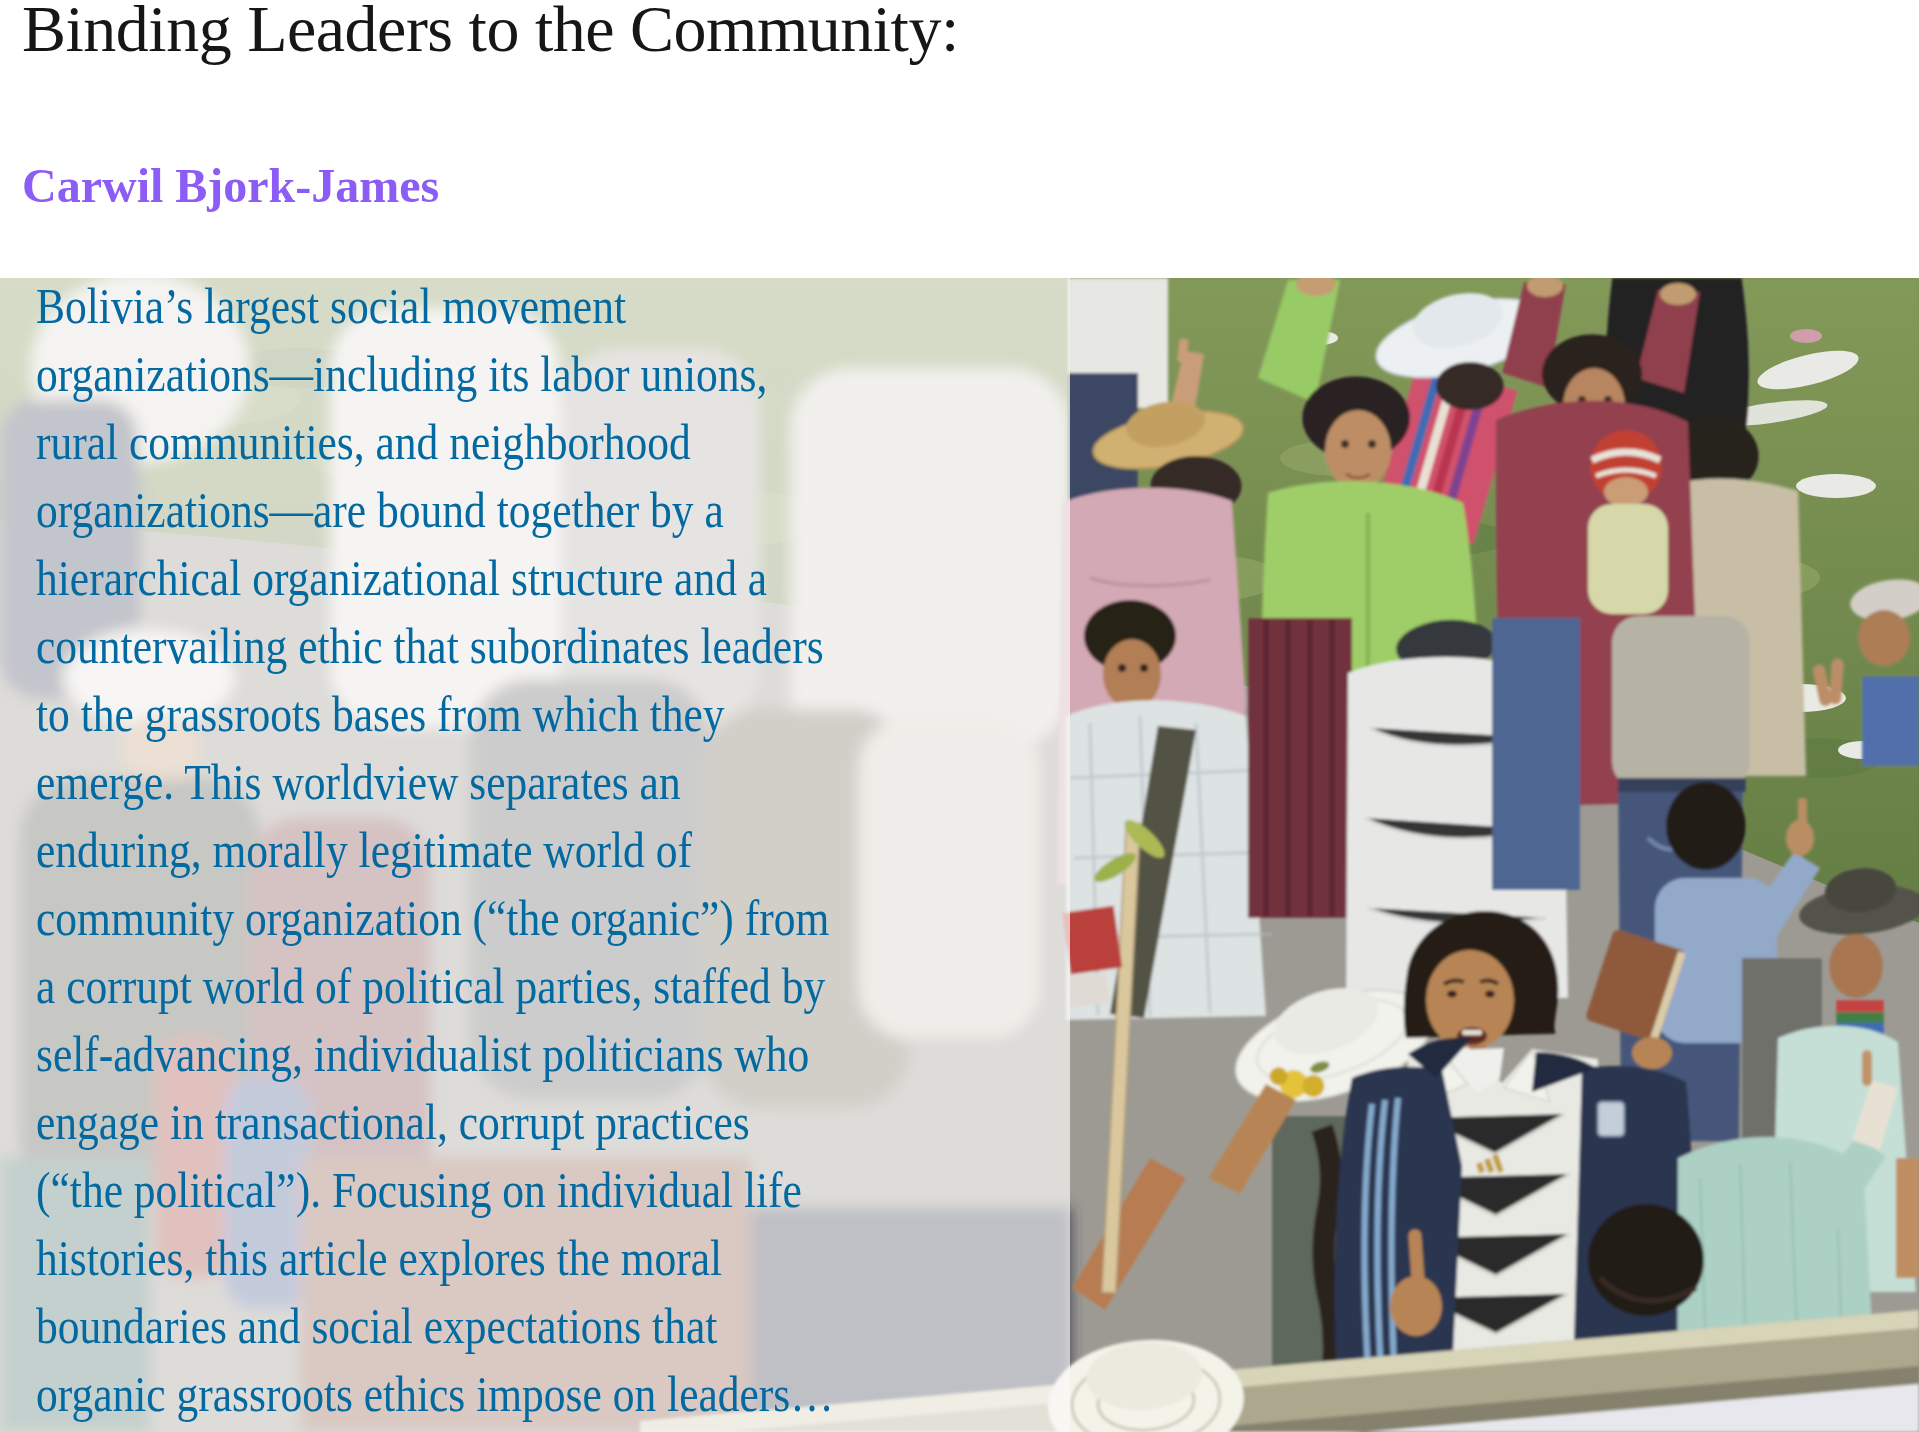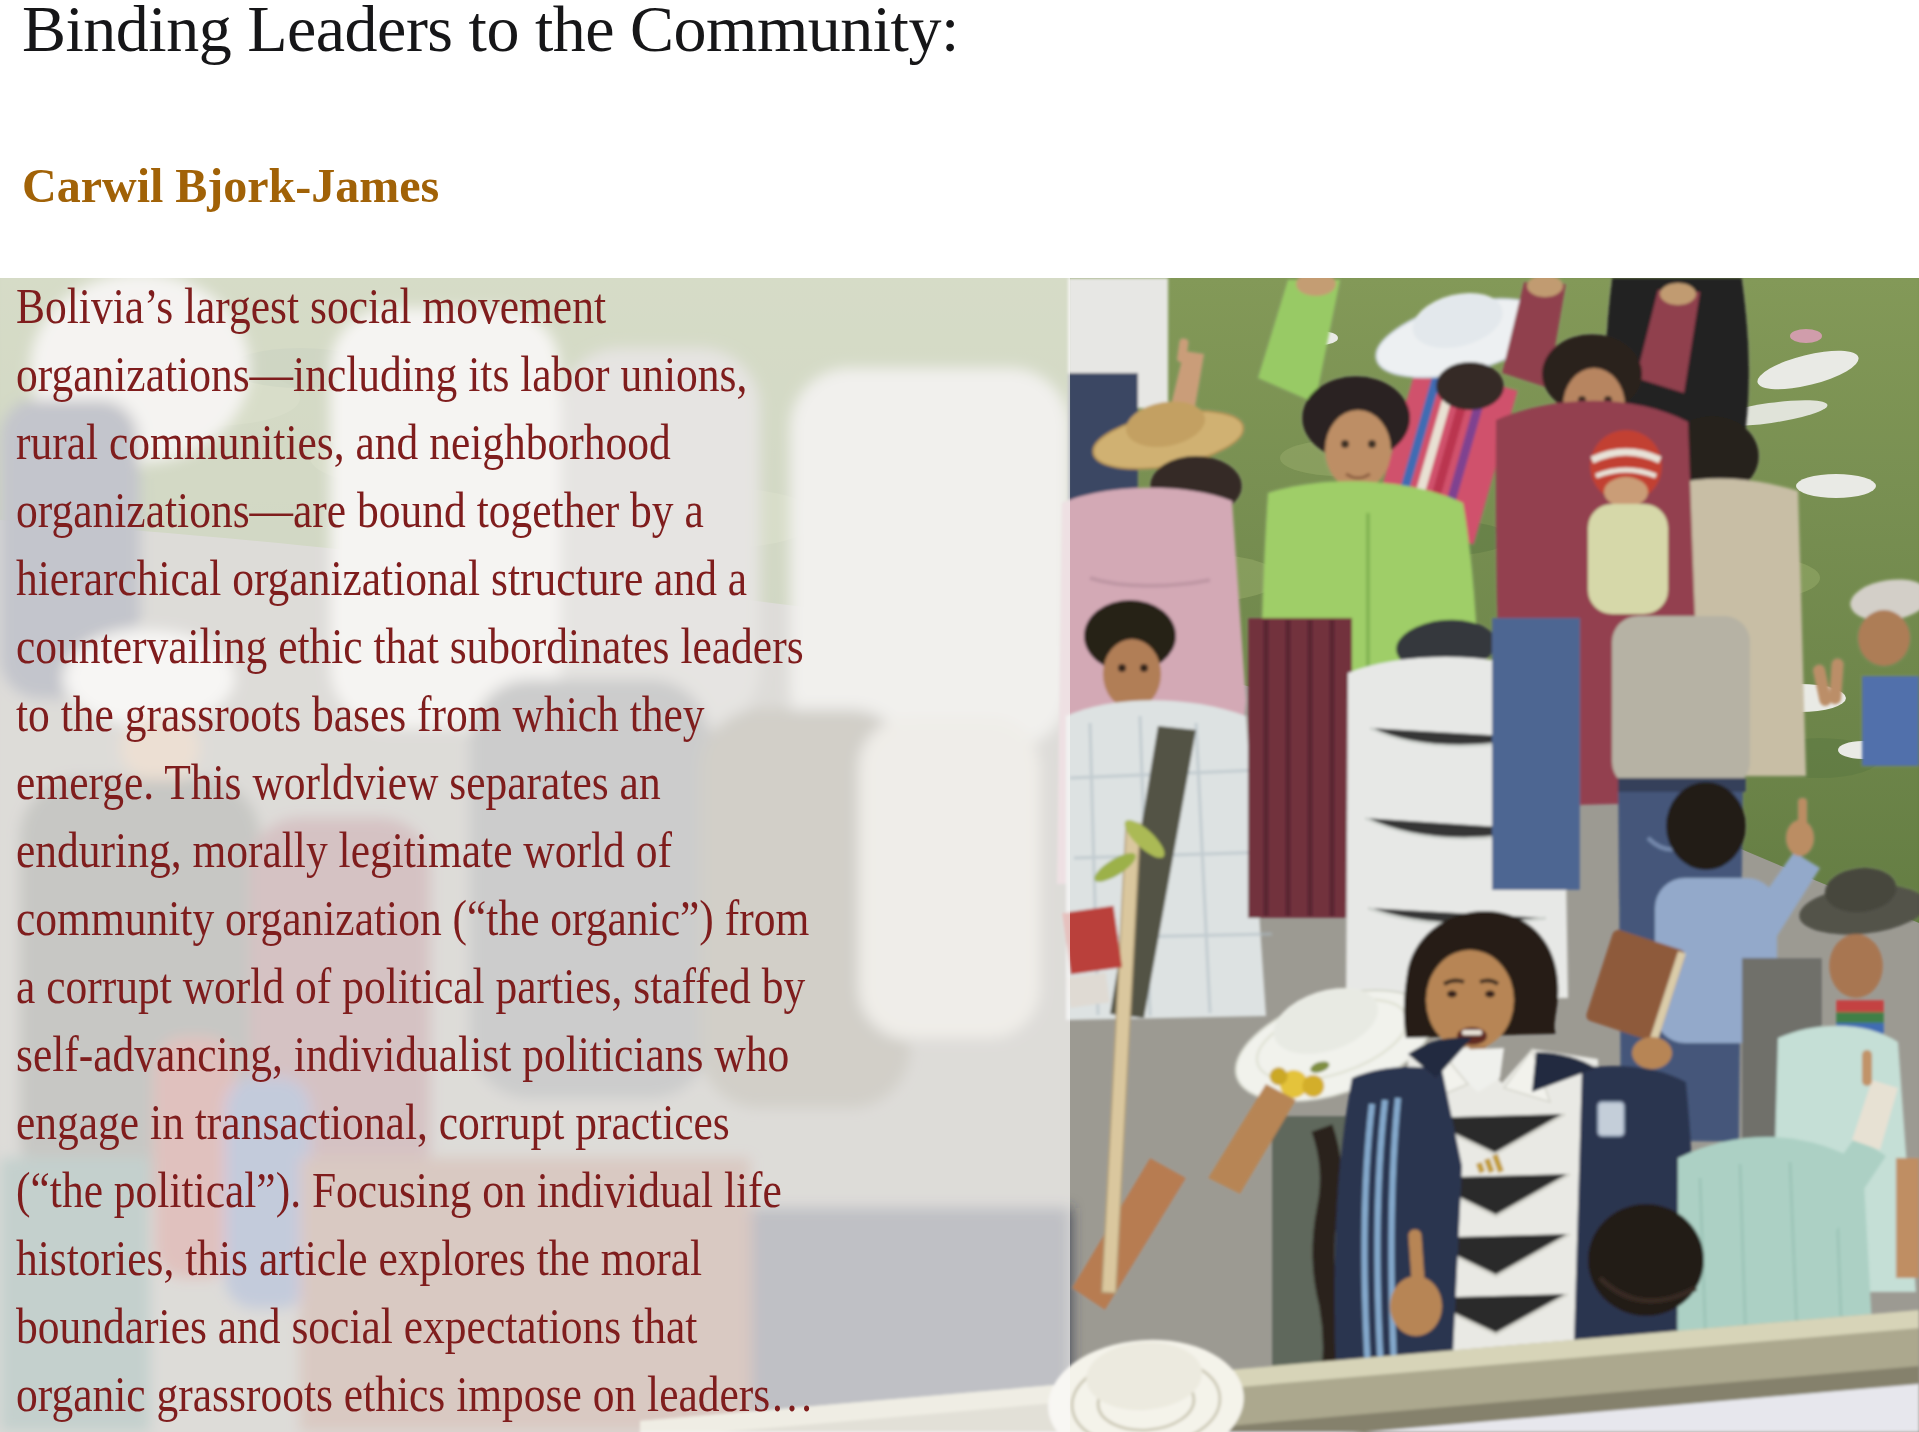--- a/index.html
+++ b/index.html
@@ -3,28 +3,28 @@
 <meta charset="utf-8">
 <style>
   html,body{margin:0;padding:0;background:#ffffff;}
   #page{position:relative;width:1919px;height:1432px;overflow:hidden;background:#ffffff;
         font-family:"Liberation Serif", serif;}
   
   #header{position:absolute;left:0;top:0;width:1919px;height:278px;background:#ffffff;z-index:5;}
   .title{position:absolute;left:22px;top:-10px;font-size:66px;line-height:78px;color:#161618;
          letter-spacing:-0.5px;white-space:nowrap;}
   .author{position:absolute;left:22px;top:158px;font-size:48px;line-height:56px;font-weight:bold;
-          color:#a16207;white-space:nowrap;}
+          color:#8b5cf6;white-space:nowrap;}
   
   #photo{position:absolute;left:0;top:278px;width:1919px;height:1154px;z-index:1;}
   
   #abstract-overlay{position:absolute;left:0;top:278px;width:1070px;height:1154px;
         background:rgba(249,248,246,0.70);z-index:2;}
   
-  #abstract{position:absolute;left:16px;top:272px;width:1060px;z-index:3;color:#7f1d1d;}
+  #abstract{position:absolute;left:36px;top:272px;width:1060px;z-index:3;color:#0369a1;}
   #abstract .ln{font-size:50px;line-height:68px;white-space:nowrap;
         transform:scaleX(0.87);transform-origin:left center;}
 </style>
 </head>
 <body>
 
 <div id="page">
 
   <div id="photo">
     <svg width="1919" height="1154" viewBox="0 0 1919 1154" xmlns="http://www.w3.org/2000/svg">

